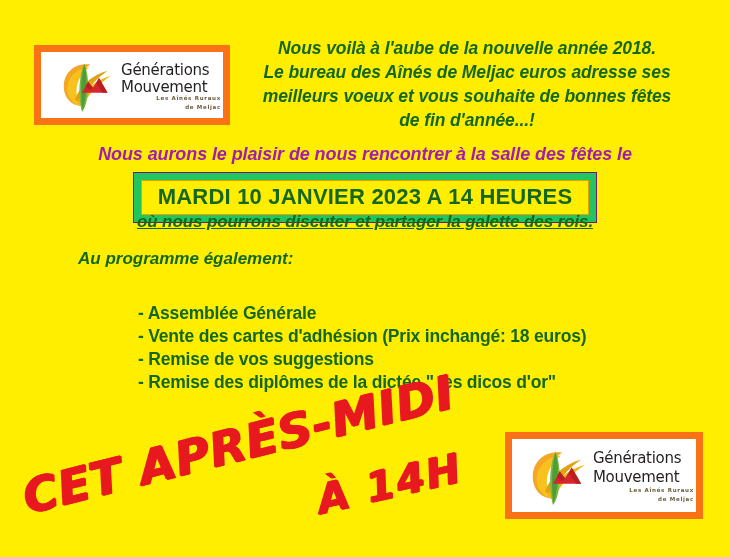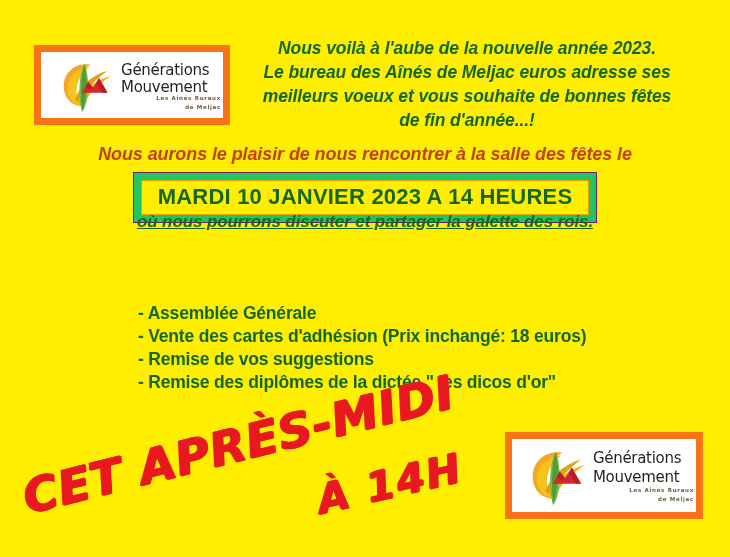--- a/index.html
+++ b/index.html
@@ -100,21 +100,21 @@
     line-height: 24px;
     letter-spacing: -0.1px;
   }
 
   .meet-line {
     position: absolute;
     left: 0;
     top: 144px;
     width: 730px;
     text-align: center;
-    color: #c2410c;
+    color: #a21caf;
     font-size: 18px;
     font-weight: bold;
     font-style: italic;
     letter-spacing: -0.1px;
   }
 
   
   .date-wrap {
     position: absolute;
     left: 0;
@@ -239,38 +239,39 @@
       <div class="logo-words">
         <div class="logo-line1">Générations</div>
         <div class="logo-line2">Mouvement</div>
         <div class="logo-sub1">Les Aînés Ruraux</div>
         <div class="logo-sub2">de Meljac</div>
       </div>
     </div>
   </div>
 
   <div class="greeting">
-    <div>Nous voilà à l'aube de la nouvelle année 2023.</div>
+    <div>Nous voilà à l'aube de la nouvelle année 2018.</div>
     <div>Le bureau des Aînés de Meljac euros adresse ses</div>
     <div>meilleurs voeux et vous souhaite de bonnes fêtes</div>
     <div>de fin d'année...!</div>
   </div>
 
   <div class="meet-line">Nous aurons le plaisir de nous rencontrer à la salle des fêtes le</div>
 
   <div class="date-wrap">
     <div class="date-box">
       <div class="date-box-inner">
         <div class="date-text">MARDI 10 JANVIER 2023 A 14 HEURES</div>
       </div>
     </div>
   </div>
 
   <div class="galette-line">où nous pourrons discuter et partager la galette des rois.</div>
 
+  <div class="programme-title">Au programme également:</div>
   <ul class="programme-list">
     <li>- Assemblée Générale</li>
     <li>- Vente des cartes d'adhésion (Prix inchangé: 18 euros)</li>
     <li>- Remise de vos suggestions</li>
     <li>- Remise des diplômes de la dictée " les dicos d'or"</li>
   </ul>
 
   <div class="stamp">
     <div class="stamp-line stamp-line-1">CET APRÈS-MIDI</div>
     <div class="stamp-line stamp-line-2">À 14H</div>

